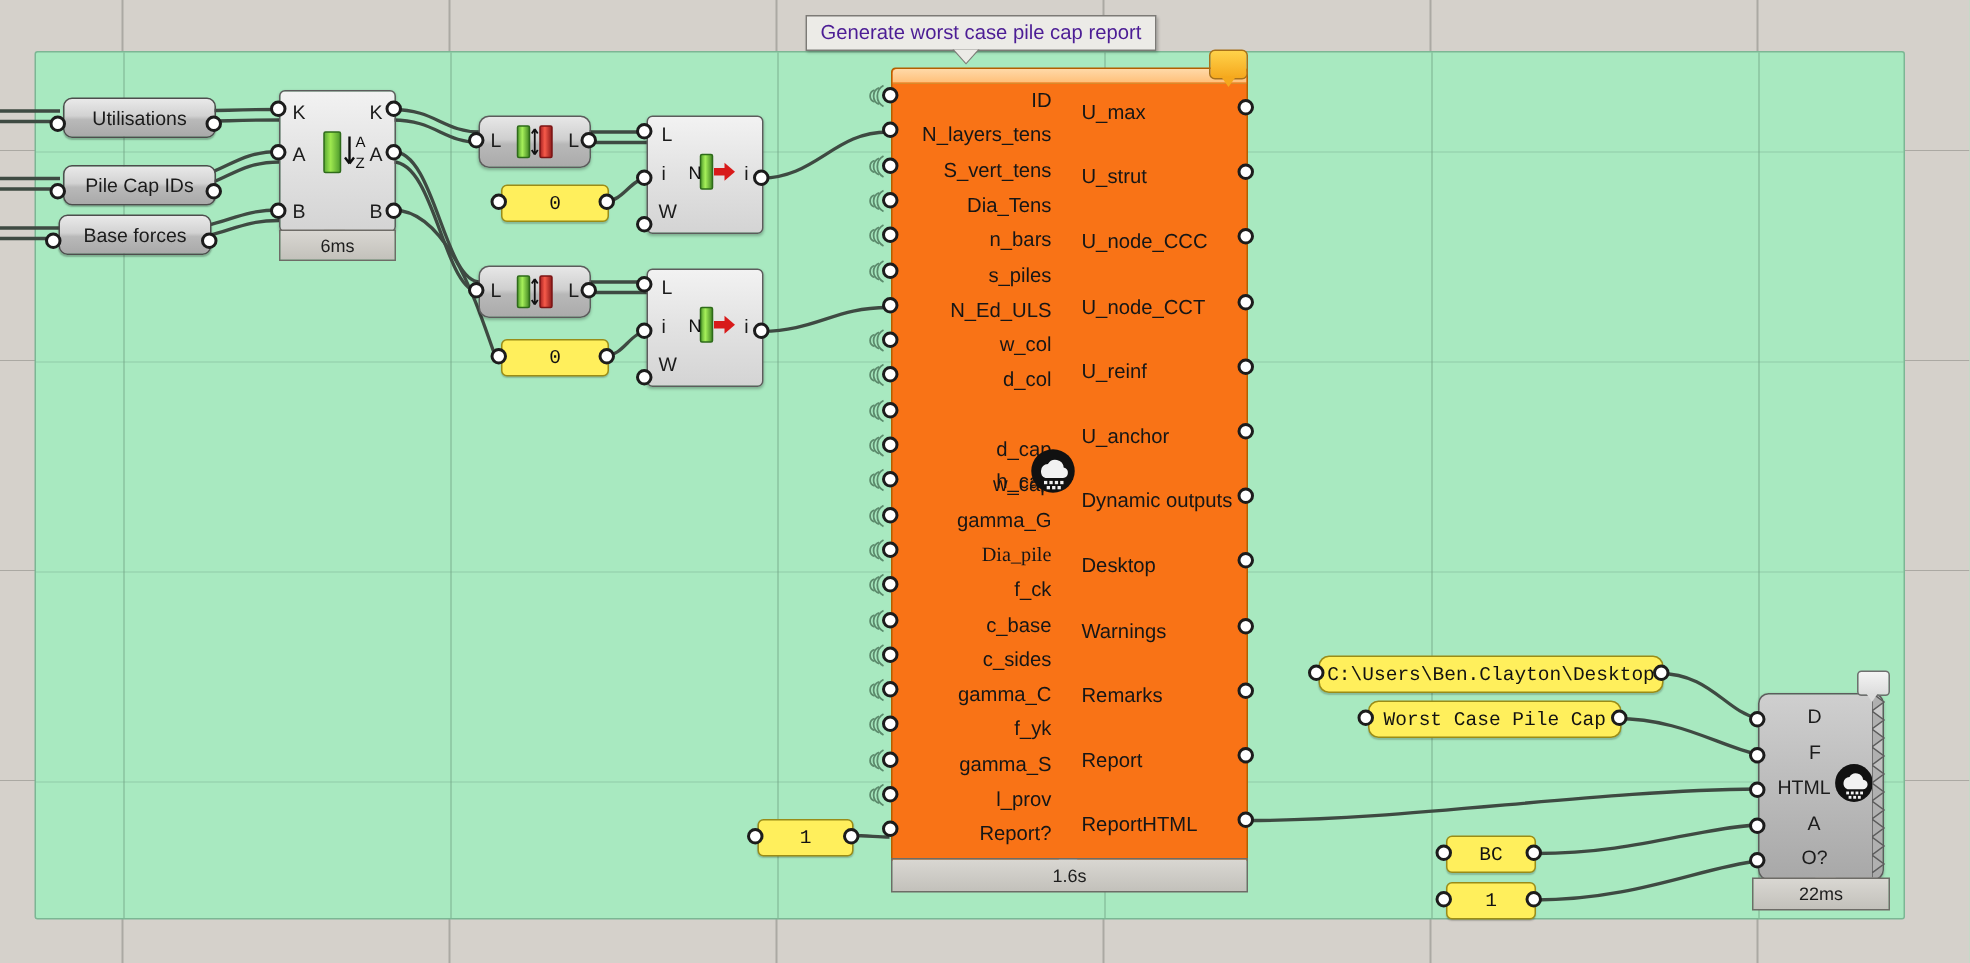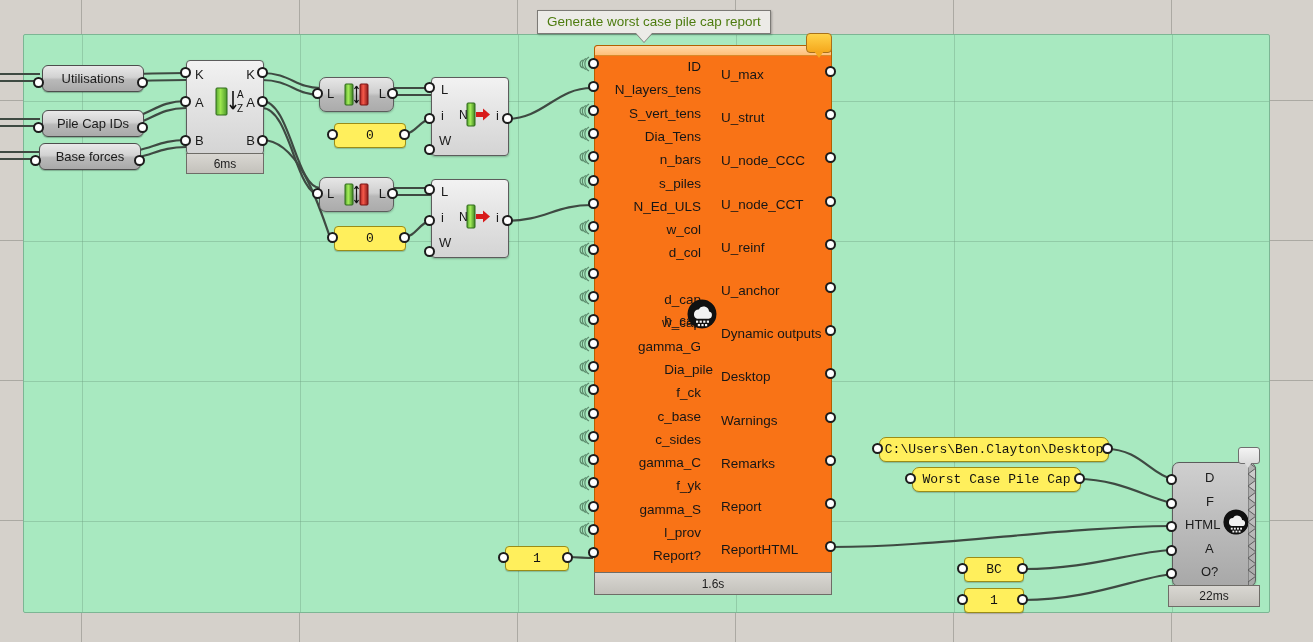--- a/index.html
+++ b/index.html
@@ -116,21 +116,21 @@
   }
   .balloon:after{
     content:"";position:absolute;left:7px;top:17px;width:0;height:0;
     border-left:5px solid transparent;border-right:5px solid transparent;
     border-top:7px solid #f5a81d;
   }
   
   .tooltip{
     position:absolute;
     background:#ecebe7;border:1px solid #7c7a76;
-    font-size:13.5px;color:#4d7c0f;
+    font-size:13.5px;color:#4c1d95;
     padding:3px 9px 4px 9px;white-space:nowrap;
     box-shadow:1px 1px 2px rgba(0,0,0,.25);
   }
   .tooltip:after{
     content:"";position:absolute;left:98px;top:100%;width:0;height:0;
     border-left:8px solid transparent;border-right:8px solid transparent;
     border-top:9px solid #ecebe7;
   }
   .tooltip:before{
     content:"";position:absolute;left:97px;top:100%;width:0;height:0;
@@ -380,21 +380,21 @@
         <span class="in-lbl" style="left: 4px; width: 102px; top: 82.9px;">Dia_Tens</span>
         <span class="in-lbl" style="left: 4px; width: 102px; top: 106.2px;">n_bars</span>
         <span class="in-lbl" style="left: 4px; width: 102px; top: 130px;">s_piles</span>
         <span class="in-lbl" style="left: 4px; width: 102px; top: 152.8px;">N_Ed_ULS</span>
         <span class="in-lbl" style="left: 4px; width: 102px; top: 176.1px;">w_col</span>
         <span class="in-lbl" style="left: 4px; width: 102px; top: 199.4px;">d_col</span>
         <span class="in-lbl" style="left: 4px; width: 102px; top: 222.7px; margin-top: 44px;">h_cap</span>
         <span class="in-lbl" style="left: 4px; width: 102px; top: 246px;">d_cap</span>
         <span class="in-lbl" style="left: 4px; width: 102px; top: 269.3px;">w_cap</span>
         <span class="in-lbl" style="left: 4px; width: 102px; top: 292.6px;">gamma_G</span>
-        <span class="in-lbl" style="left: 16px; width: 102px; top: 315.9px;">Dia_pile</span>
+        <span class="in-lbl" style="left: 4px; width: 102px; top: 315.9px; font-family: Liberation Serif, serif;">Dia_pile</span>
         <span class="in-lbl" style="left: 4px; width: 102px; top: 339.2px;">f_ck</span>
         <span class="in-lbl" style="left: 4px; width: 102px; top: 362.5px;">c_base</span>
         <span class="in-lbl" style="left: 4px; width: 102px; top: 385.8px;">c_sides</span>
         <span class="in-lbl" style="left: 4px; width: 102px; top: 409.1px;">gamma_C</span>
         <span class="in-lbl" style="left: 4px; width: 102px; top: 432.4px;">f_yk</span>
         <span class="in-lbl" style="left: 4px; width: 102px; top: 455.7px;">gamma_S</span>
         <span class="in-lbl" style="left: 4px; width: 102px; top: 479px;">l_prov</span>
         <span class="in-lbl" style="left: 4px; width: 102px; top: 502.3px;">Report?</span>
       </div>
     <div id="out-labels">

